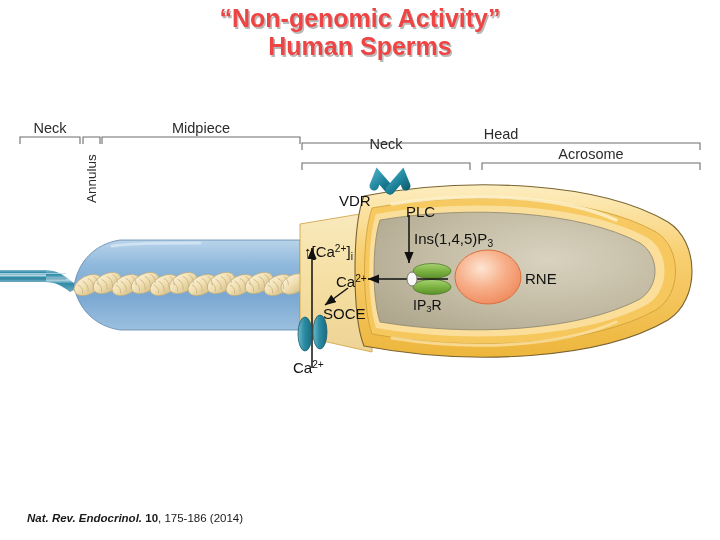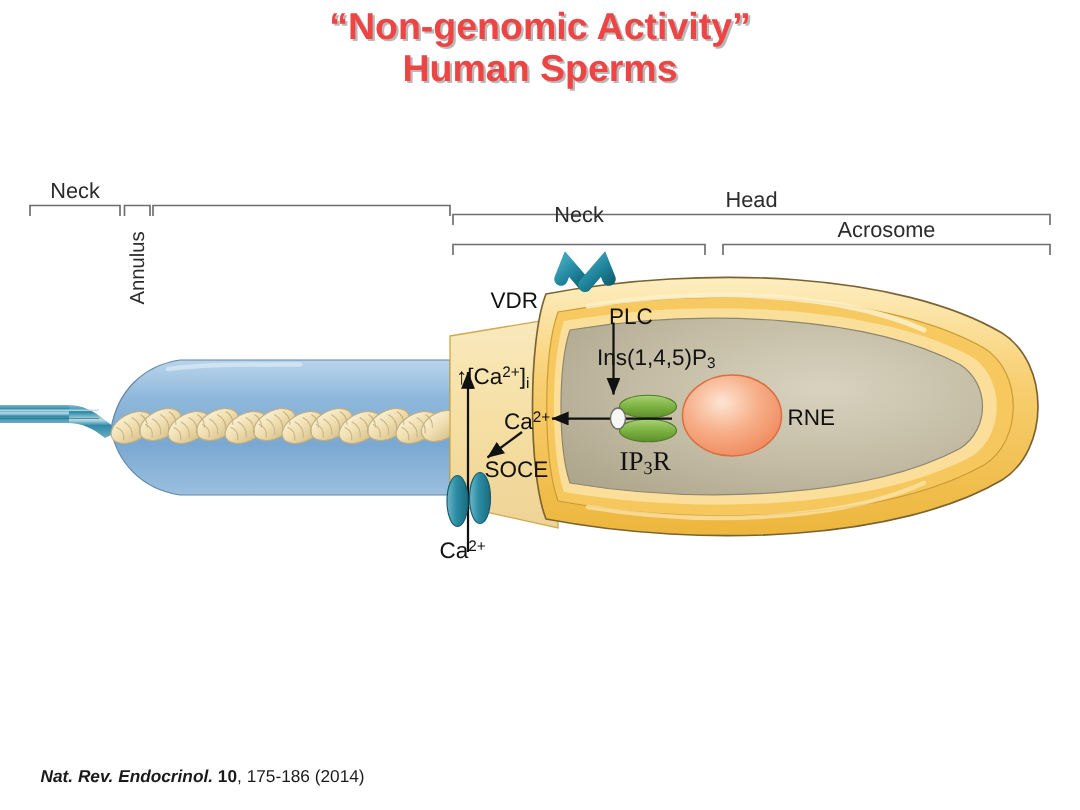--- a/index.html
+++ b/index.html
@@ -23,21 +23,21 @@
   
   #citation{position:absolute;left:27px;top:512px;font-size:11.5px;color:#1a1a1a;
             white-space:nowrap;}
   #citation i{font-style:italic;font-weight:bold;}
   #citation b{font-weight:bold;text-align:right;}
 
   
   .ann{position:absolute;font-size:15px;color:#111;white-space:nowrap;}
   .ann sub{font-size:0.68em;vertical-align:-0.25em;}
   .ann sup{font-size:0.68em;vertical-align:0.45em;}
-  .ann.small{font-size:18px;font-family:Liberation Serif, serif;}
+  .ann.small{font-size:14px;}
 
   svg{display:block;}
 </style>
 </head>
 <body>
 
 <div id="stage">
 
   <div id="title">
     <span class="ln">“Non-genomic Activity”</span>
@@ -56,20 +56,21 @@
       <path d="M302,150 L302,143 L700,143 L700,150"></path>
 
       <path d="M302,170 L302,163 L470,163 L470,170"></path>
 
       <path d="M482,170 L482,163 L700,163 L700,170"></path>
     </g>
   </svg>
 
   <div class="brk-label" style="left:20px;top:120px;width:60px;">Neck</div>
   <div class="brk-label vert" style="left:84px;top:148px;height:62px;">Annulus</div>
+  <div class="brk-label" style="left:102px;top:120px;width:198px;">Midpiece</div>
   <div class="brk-label" style="left:302px;top:126px;width:398px;">Head</div>
   <div class="brk-label" style="left:302px;top:136px;width:168px;">Neck</div>
   <div class="brk-label" style="left:482px;top:146px;width:218px;">Acrosome</div>
 
   <svg width="720" height="540" style="position:absolute;left:0;top:0;">
     <defs>
 
       <linearGradient id="gMid" x1="0" y1="0" x2="0" y2="1">
         <stop offset="0%" stop-color="#b9d4ea"></stop>
         <stop offset="28%" stop-color="#8fb8dc"></stop>
@@ -281,29 +282,29 @@
       <ellipse cx="320" cy="332" rx="7" ry="17" fill="url(#gSoce)" stroke="#155d70" stroke-width="0.8"></ellipse>
     </g>
 
     <g stroke="url(#gVdr)" fill="none" stroke-width="9" stroke-linecap="round">
       <path d="M390,212 L390,188"></path>
       <path d="M390,190 L378,176 L374,186"></path>
       <path d="M390,190 L402,176 L406,186"></path>
     </g>
   </svg>
 
-  <div class="ann" style="left:327px;top:192px;">
+  <div class="ann" style="left:339px;top:192px;">
     <span>VDR</span>
   </div>
 
   <div class="ann" style="left:406px;top:203px;">
     <span>PLC</span>
   </div>
 
-  <div class="ann" style="left:398px;top:230px;">
+  <div class="ann" style="left:414px;top:230px;">
     <span>Ins(1,4,5)P</span><sub>3</sub>
   </div>
 
   <div class="ann" style="left:304px;top:243px;">
     <span>↑</span><span>[Ca</span><sup>2+</sup><span>]</span><sub>i</sub>
   </div>
 
   <div class="ann" style="left:336px;top:273px;">
     <span>Ca</span><sup>2+</sup>
   </div>

